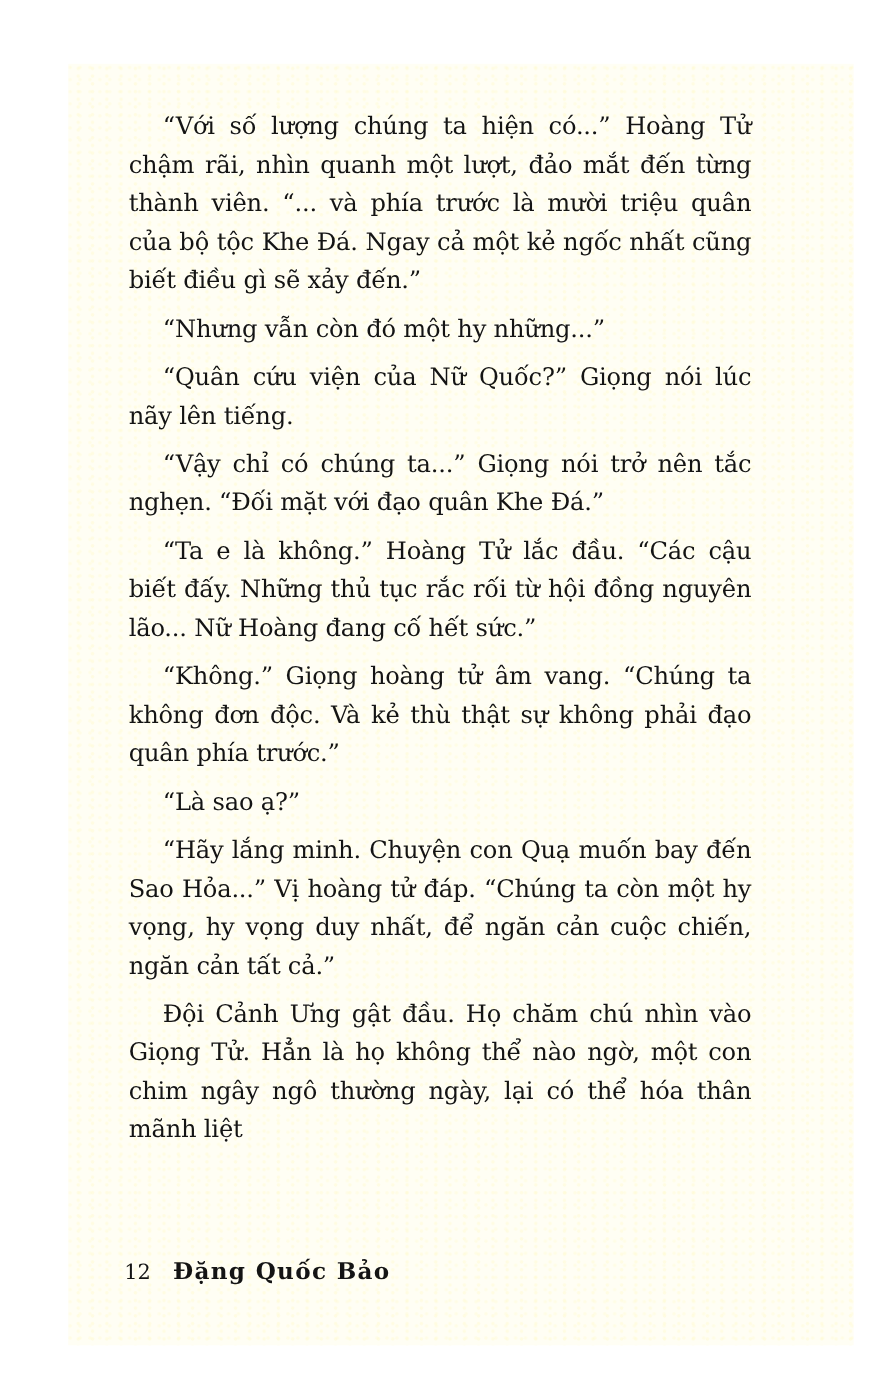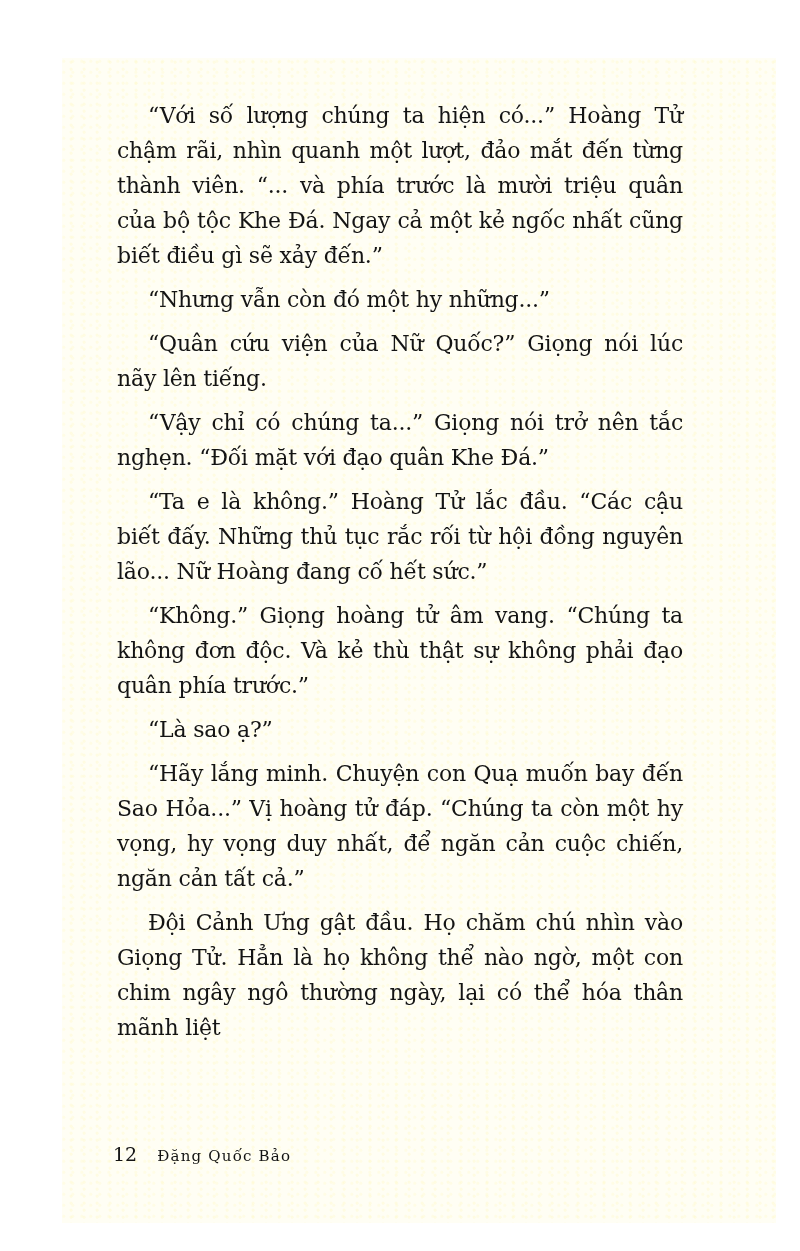--- a/index.html
+++ b/index.html
@@ -49,23 +49,23 @@
       font-family: "DejaVu Serif", "Liberation Serif", serif;
       color: #141414;
       display: flex;
       align-items: baseline;
       gap: 20px;
     }
     .page-number {
       font-size: 19px;
     }
     .running-head {
-      font-size: 15px;
+      font-size: 21px;
       letter-spacing: 1.2px;
-      font-weight: normal;
+      font-weight: bold;
     }
   </style>
 </head>
 <body>
 
 <div class="page"></div>
 
 <div class="text-block">
   <p class="para">“Với số lượng chúng ta hiện có...” Hoàng Tử chậm rãi, nhìn quanh một lượt, đảo mắt đến từng thành viên. “... và phía trước là mười triệu quân của bộ tộc Khe Đá. Ngay cả một kẻ ngốc nhất cũng biết điều gì sẽ xảy đến.”</p>
   <p class="para">“Nhưng vẫn còn đó một hy những...”</p>

